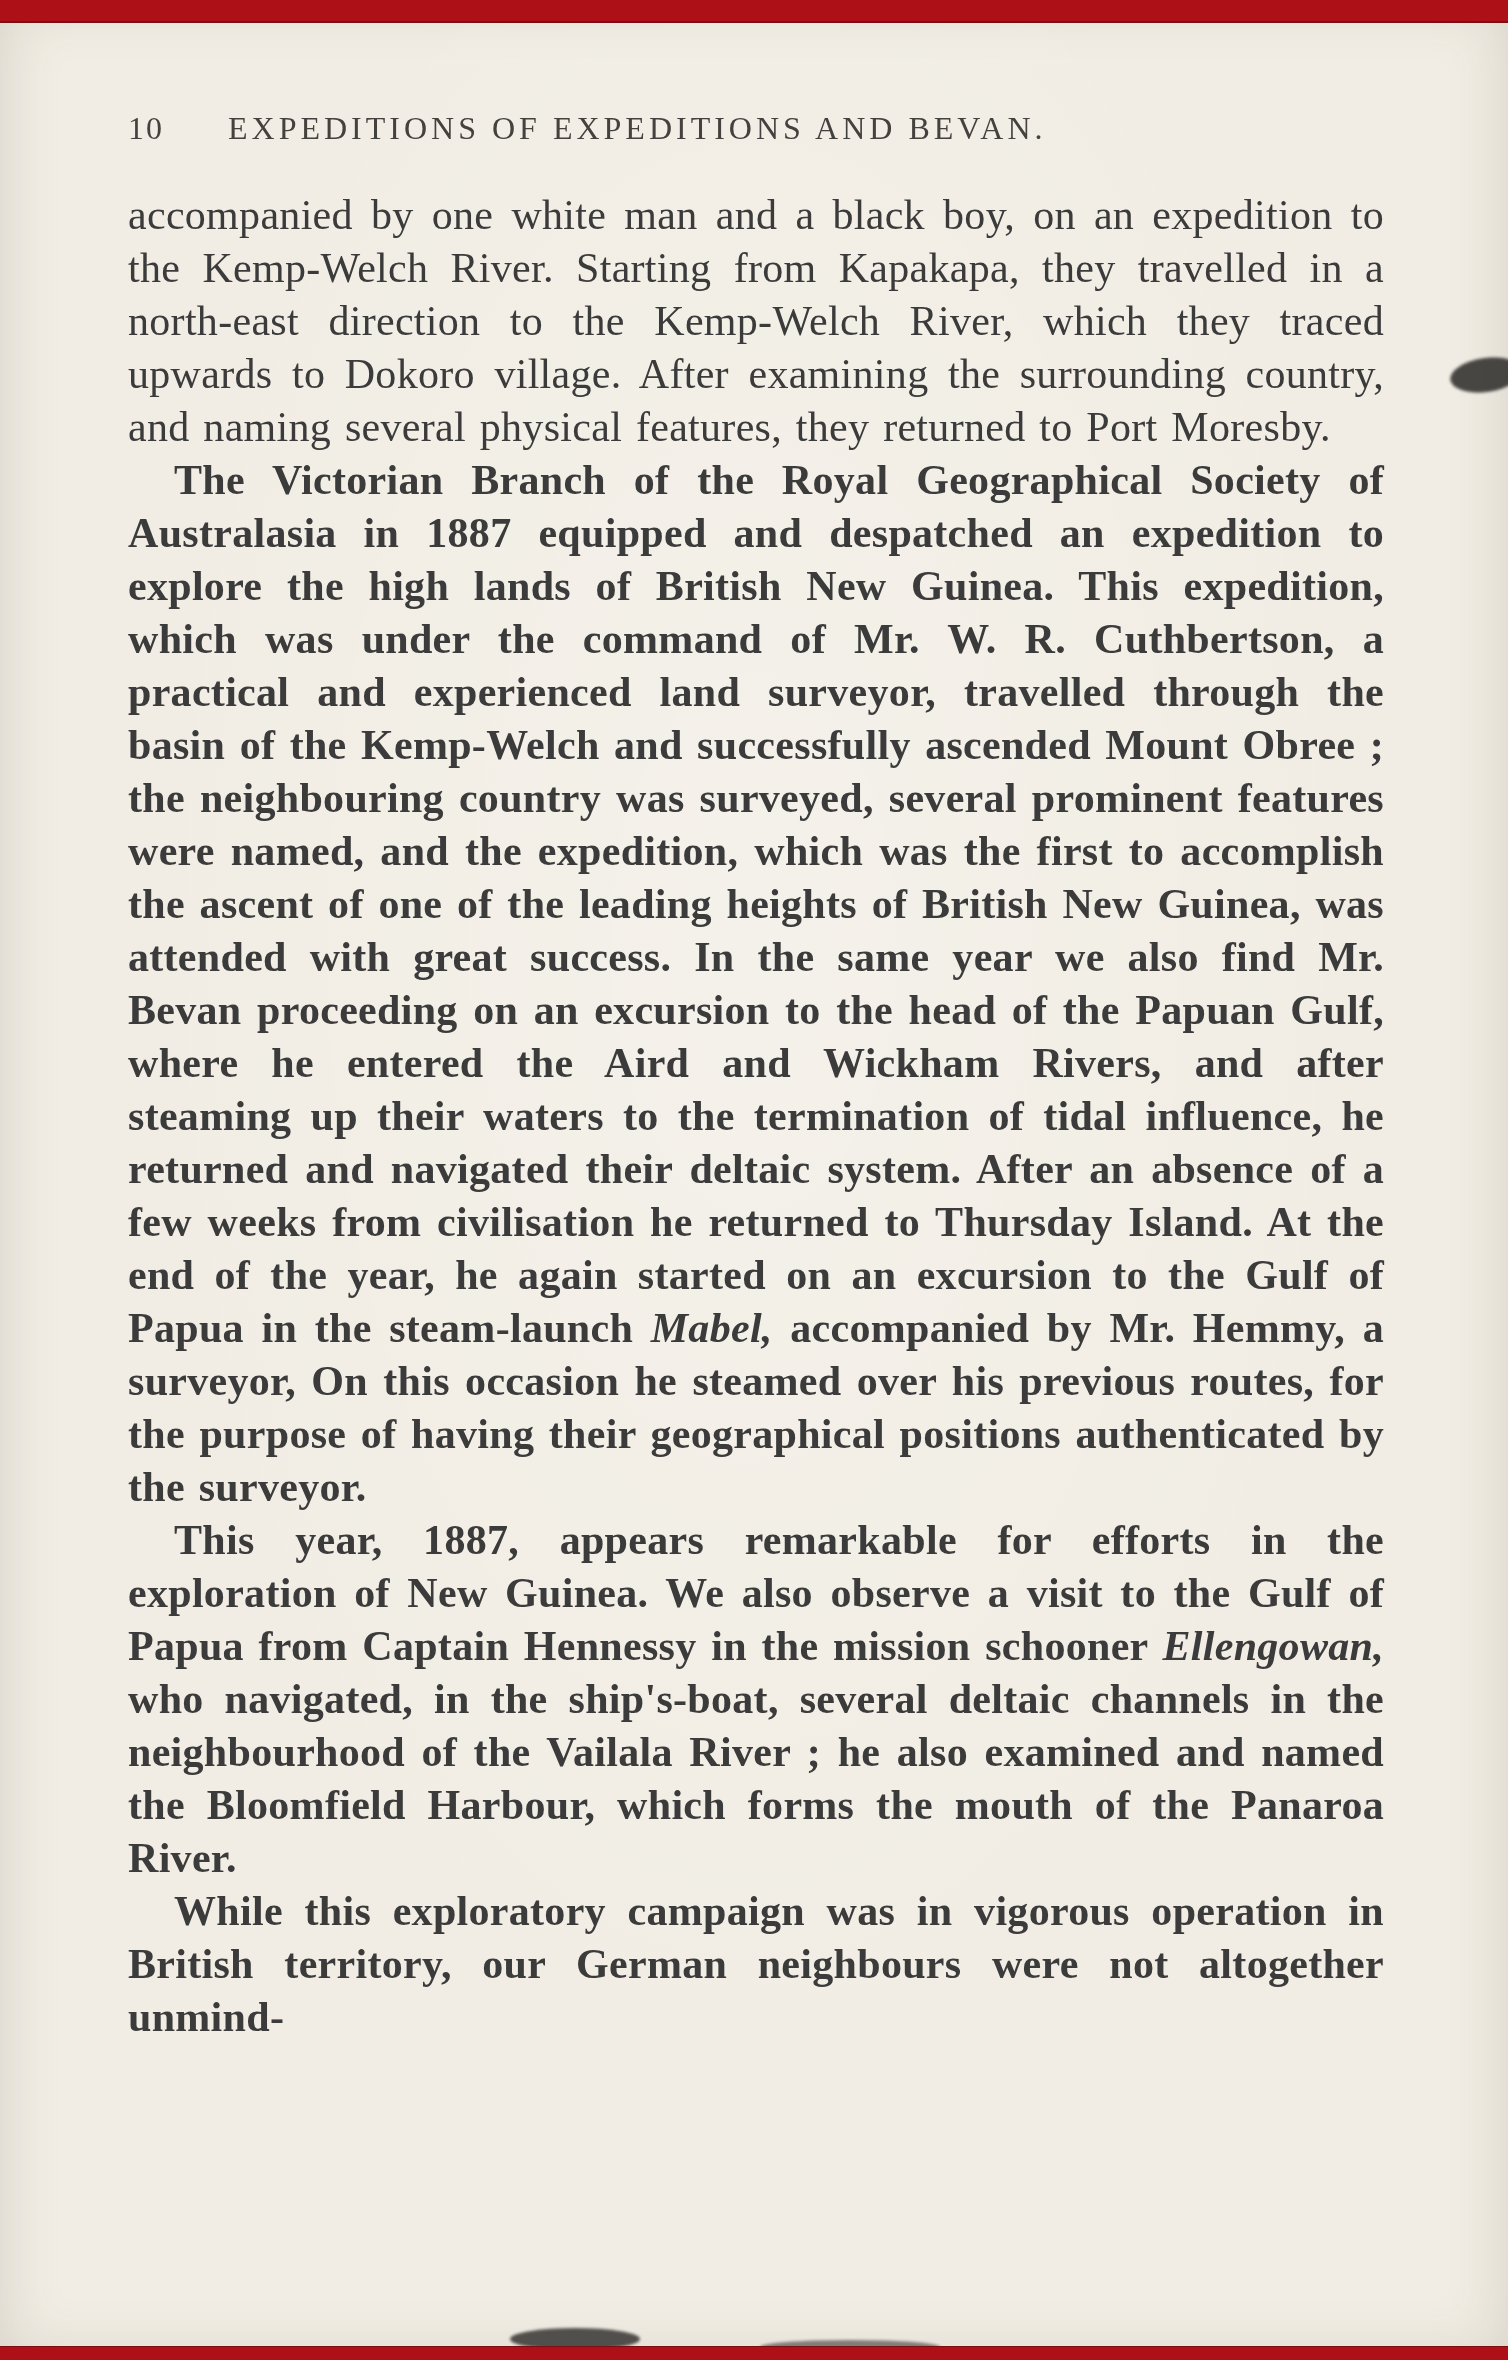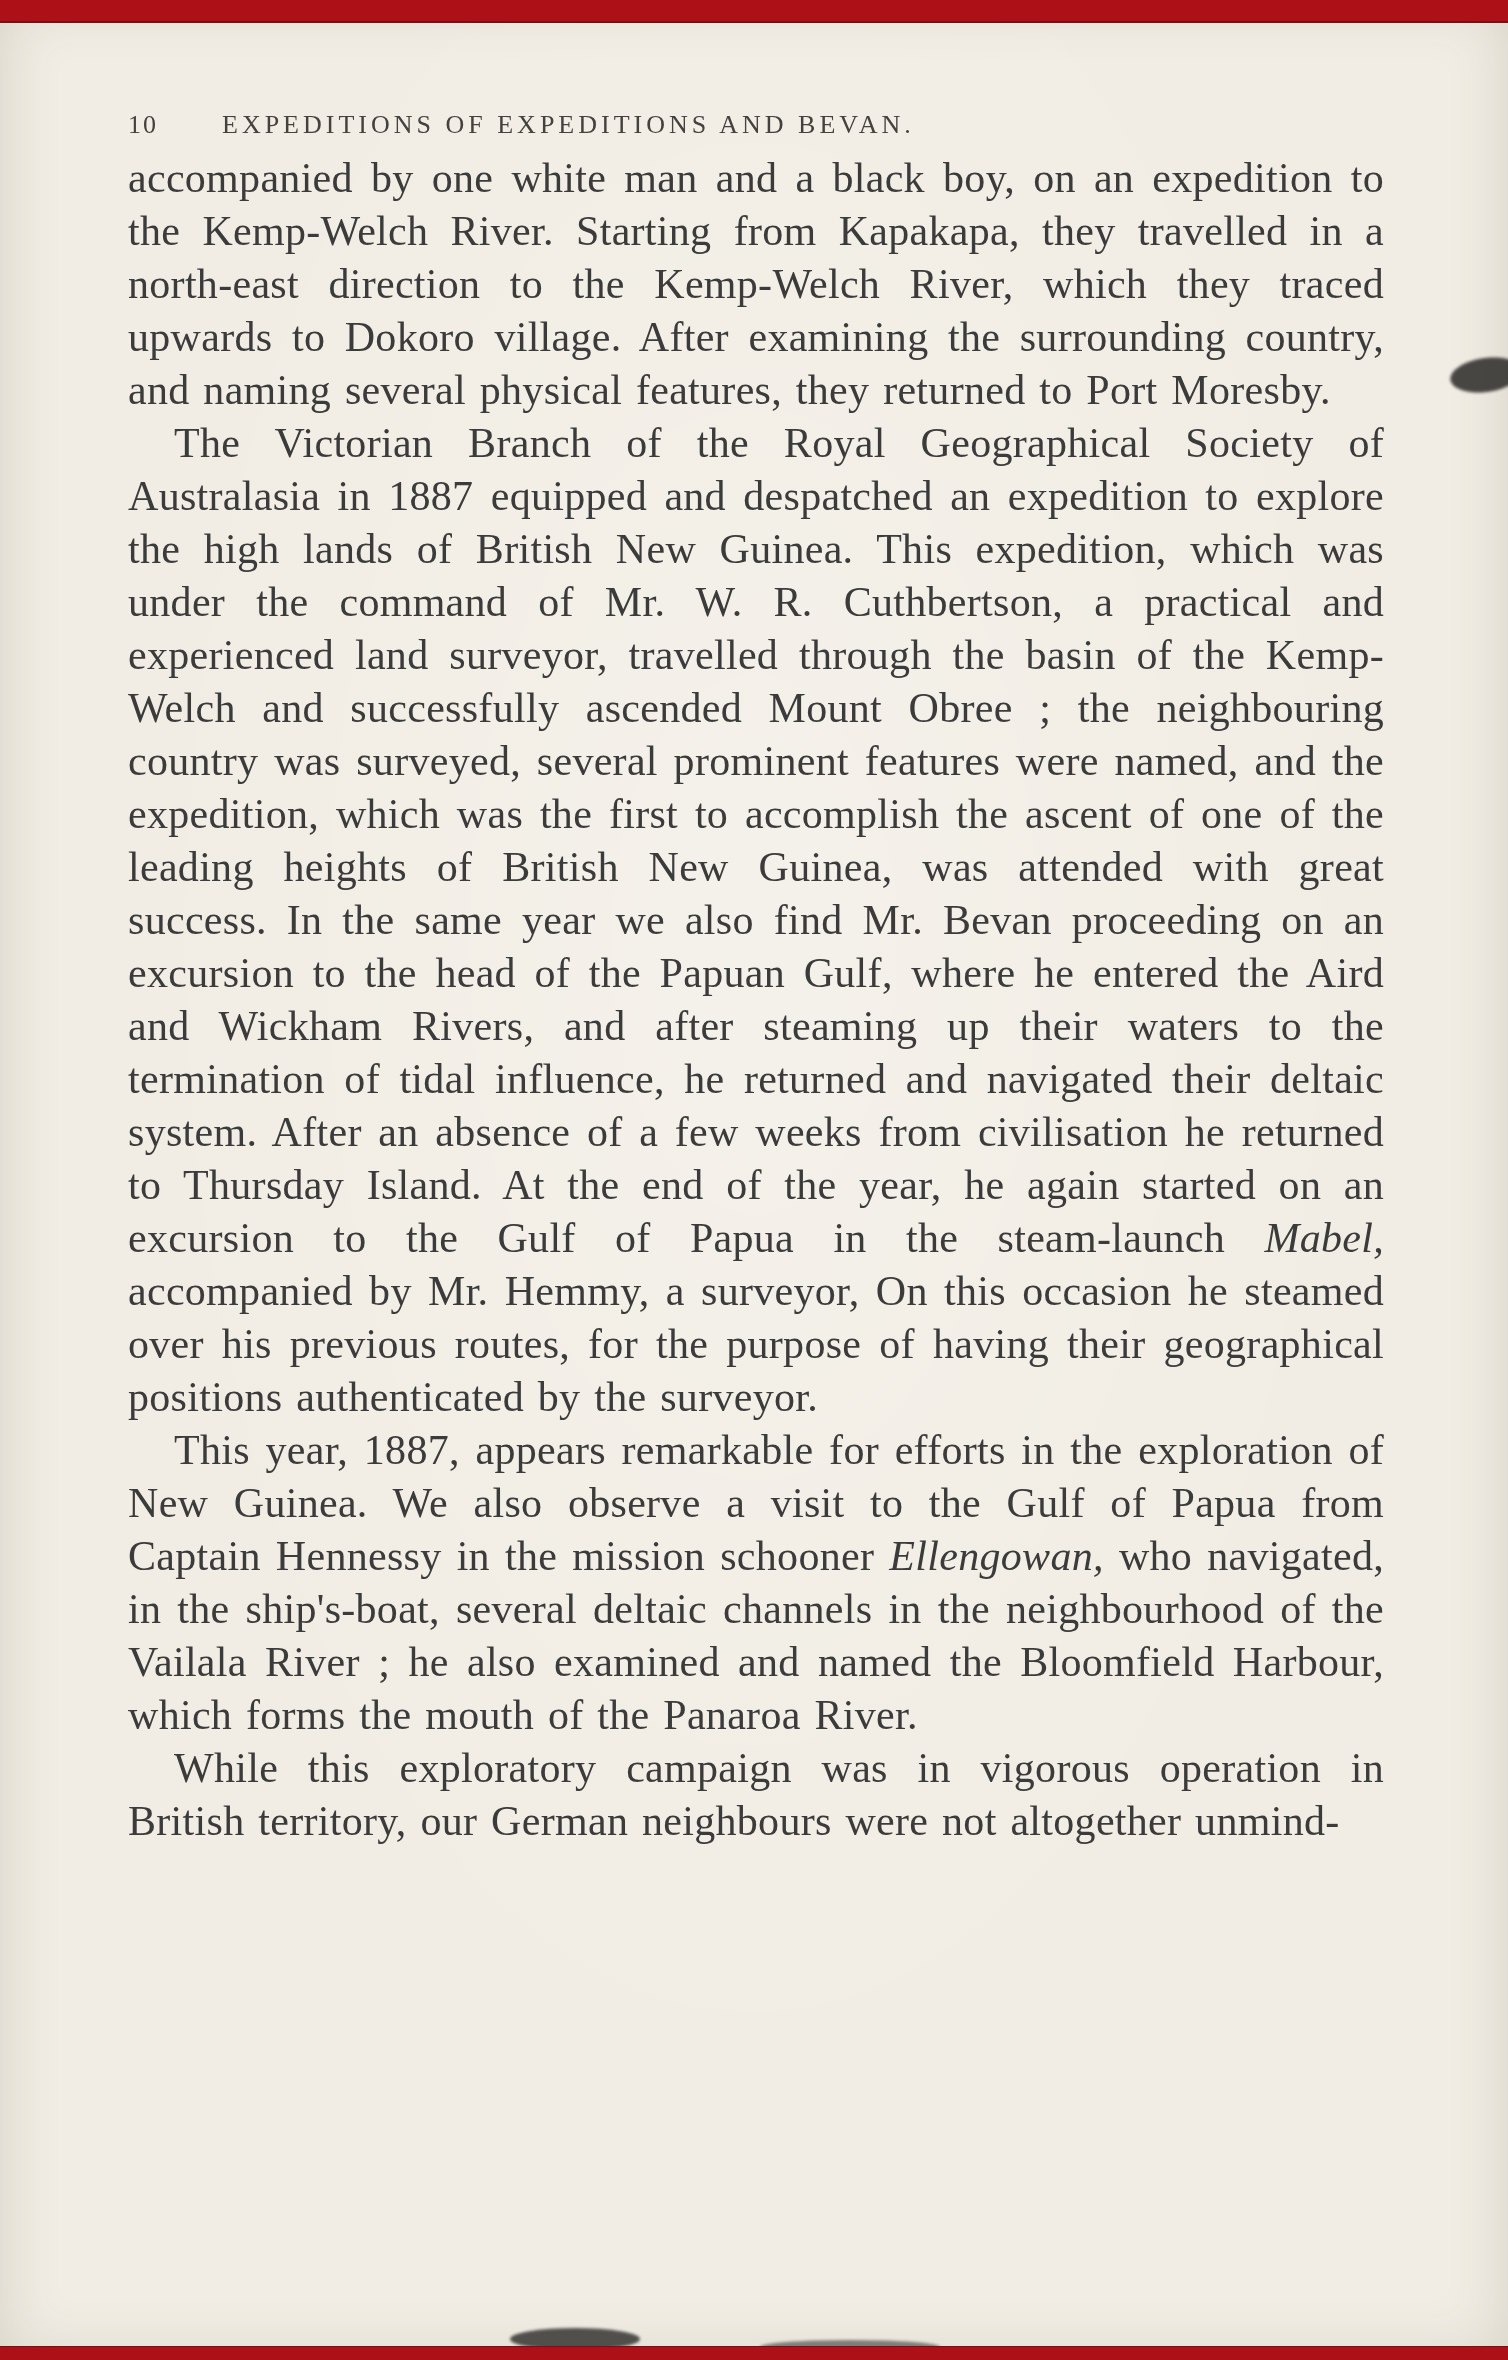--- a/index.html
+++ b/index.html
@@ -43,40 +43,41 @@
     top: 0;
     left: 128px;
     width: 1256px;
   }
   .running-header {
     margin-top: 110px;
     display: flex;
     align-items: baseline;
     gap: 64px;
     color: #44423e;
-    font-size: 26px;
-    margin-bottom: 12px;
+    font-size: 32px;
+    margin-bottom: 42px;
   }
   .page-number {
     letter-spacing: 2px;
   }
   .head-title {
     letter-spacing: 4px;
   }
   .body-text p {
     margin: 0;
     color: var(--text, #3b3b3b);
     font-size: 42px;
     line-height: 53px;
     text-align: justify;
     letter-spacing: 0.3px;
     word-spacing: 3px;
   }
   .body-text p.indent {
     text-indent: 46px;
+    font-weight: bold;
   }
   .smudge {
     position: absolute;
     background: #2b2a28;
     border-radius: 50%;
     filter: blur(1.5px);
   }
   .smudge.right-edge {
     right: -14px;
     top: 358px;

